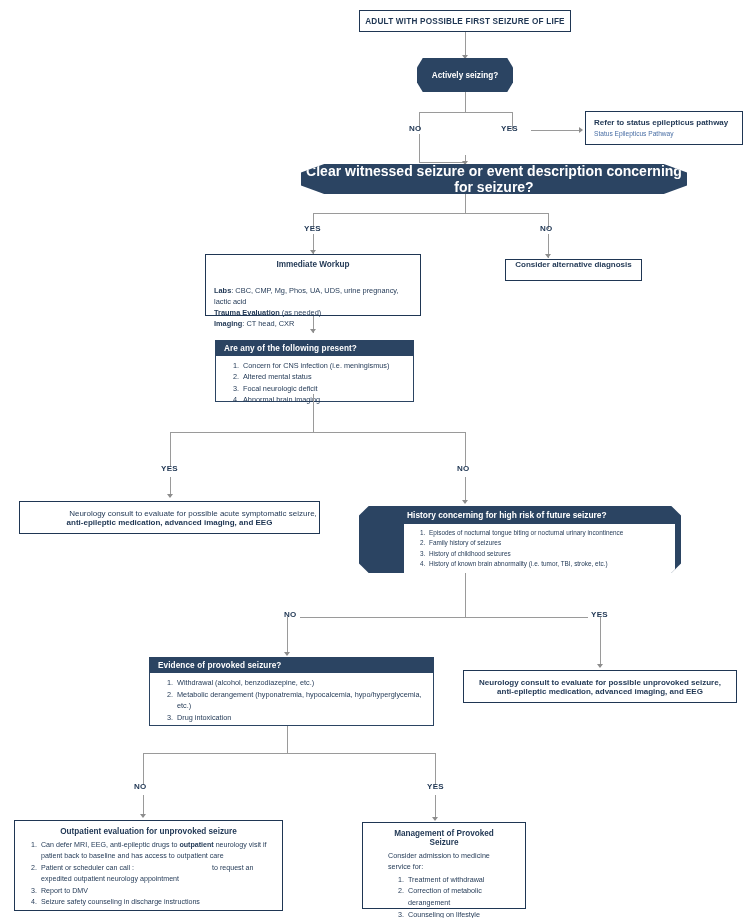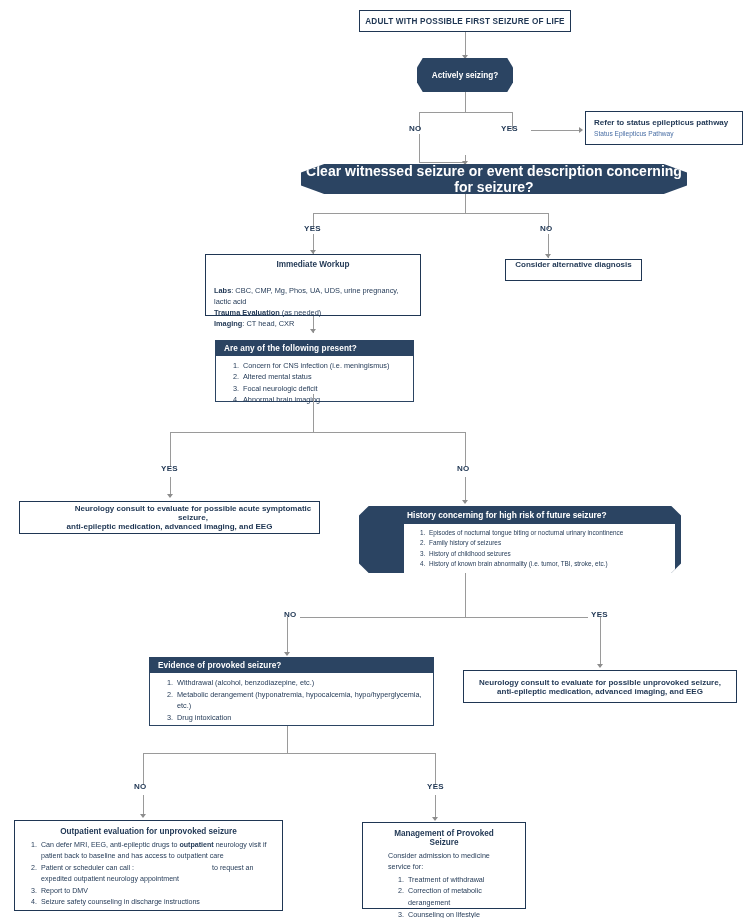--- a/index.html
+++ b/index.html
@@ -209,21 +209,21 @@
   <div class="lbl" style="left:161px;top:464px;">YES</div>
   <div class="lbl" style="left:457px;top:464px;">NO</div>
 
   <div class="ln lnv" style="left:170px;top:477px;height:20px;"></div>
   <div class="arrow" style="left:167px;top:494px;"></div>
 
   <div class="ln lnv" style="left:465px;top:477px;height:26px;"></div>
   <div class="arrow" style="left:462px;top:500px;"></div>
 
   <div class="node rect" style="left:19px;top:501px;width:301px;height:33px;display:flex;flex-direction:column;align-items:center;justify-content:center;">
-    <div style="font-size:8px;font-weight:bold;text-align:center;padding-left:47px;">Neurology consult to evaluate for possible acute symptomatic seizure,</div>
+    <div style="font-size:8px;font-weight:normal;text-align:center;padding-left:47px;">Neurology consult to evaluate for possible acute symptomatic seizure,</div>
     <div style="font-size:8px;font-weight:bold;text-align:center;">anti-epileptic medication, advanced imaging, and EEG</div>
   </div>
 
   <div class="node hexframe" style="left:359px;top:506px;width:322px;height:67px;padding-left:44px;">
     <div class="hdr">History concerning for high risk of future seizure?</div>
     <div class="inner">
       <ol class="list" style="font-size:6.4px;line-height:1.6;">
         <li>Episodes of nocturnal tongue biting or nocturnal urinary incontinence</li>
         <li>Family history of seizures</li>
         <li>History of childhood seizures</li>

